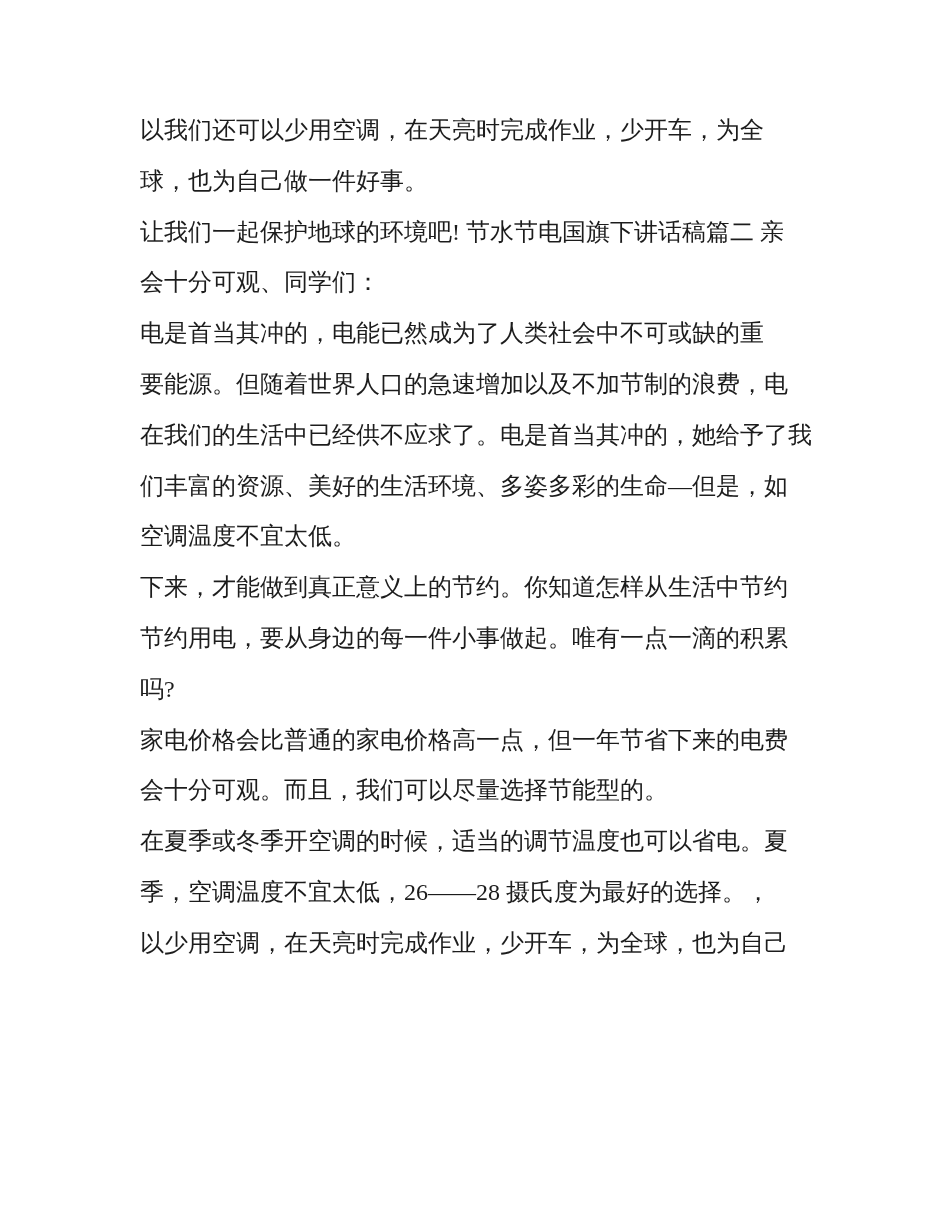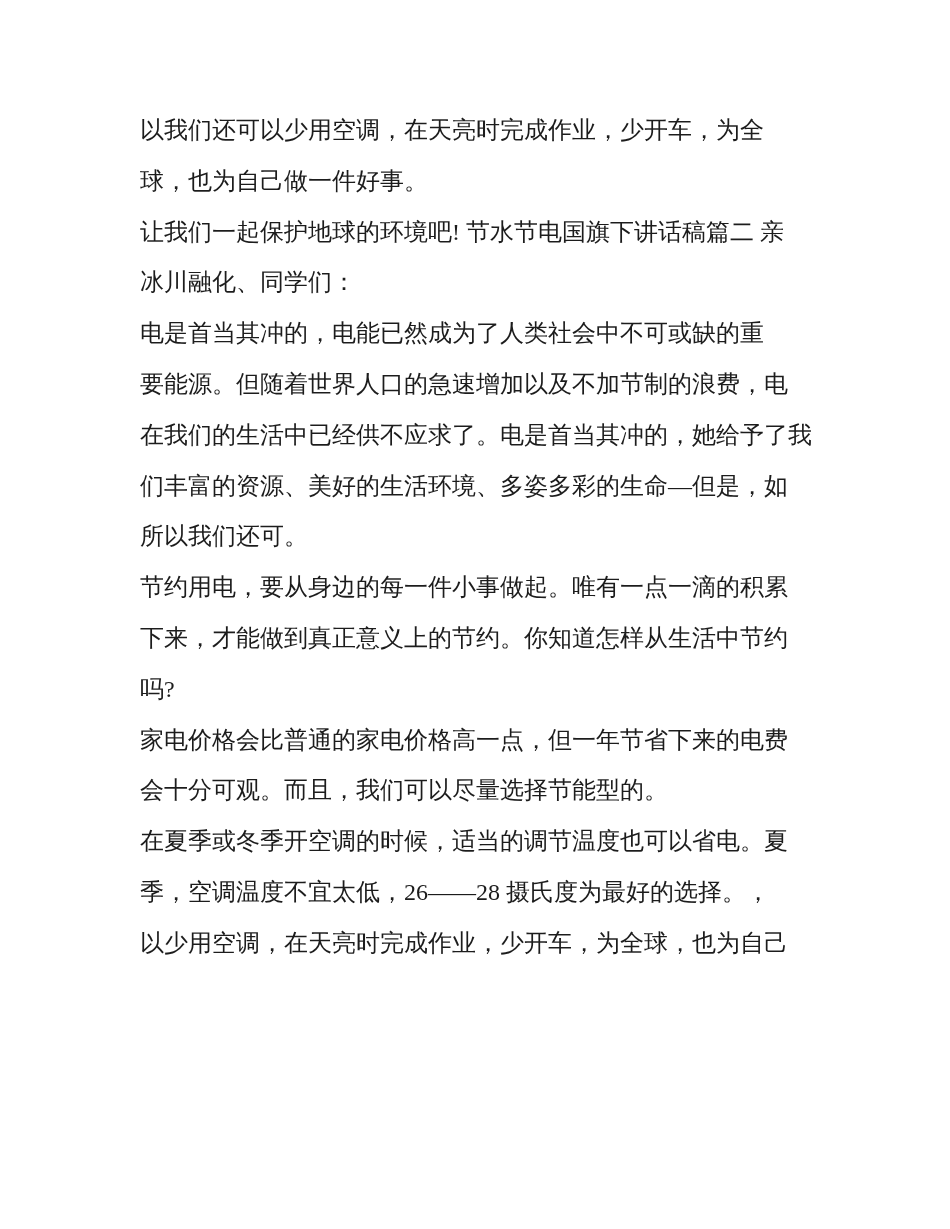--- a/index.html
+++ b/index.html
@@ -39,28 +39,28 @@
   }
 </style>
 </head>
 <body>
 
 <div class="page">
   <div class="text-block">
       <div class="line">以我们还可以少用空调，在天亮时完成作业，少开车，为全</div>
       <div class="line">球，也为自己做一件好事。</div>
       <div class="line">让我们一起保护地球的环境吧! 节水节电国旗下讲话稿篇二 亲</div>
-      <div class="line">冰川融化、同学们：</div>
+      <div class="line">会十分可观、同学们：</div>
       <div class="line">电是首当其冲的，电能已然成为了人类社会中不可或缺的重</div>
       <div class="line">要能源。但随着世界人口的急速增加以及不加节制的浪费，电</div>
       <div class="line">在我们的生活中已经供不应求了。电是首当其冲的，她给予了我</div>
       <div class="line">们丰富的资源、美好的生活环境、多姿多彩的生命—但是，如</div>
-      <div class="line">所以我们还可。</div>
+      <div class="line">空调温度不宜太低。</div>
+      <div class="line">下来，才能做到真正意义上的节约。你知道怎样从生活中节约</div>
       <div class="line">节约用电，要从身边的每一件小事做起。唯有一点一滴的积累</div>
-      <div class="line">下来，才能做到真正意义上的节约。你知道怎样从生活中节约</div>
       <div class="line">吗?</div>
       <div class="line">家电价格会比普通的家电价格高一点，但一年节省下来的电费</div>
       <div class="line">会十分可观。而且，我们可以尽量选择节能型的。</div>
       <div class="line">在夏季或冬季开空调的时候，适当的调节温度也可以省电。夏</div>
       <div class="line">季，空调温度不宜太低，26——28 摄氏度为最好的选择。，</div>
       <div class="line">以少用空调，在天亮时完成作业，少开车，为全球，也为自己</div>
     </div>
 </div>
 
 </body></html>

